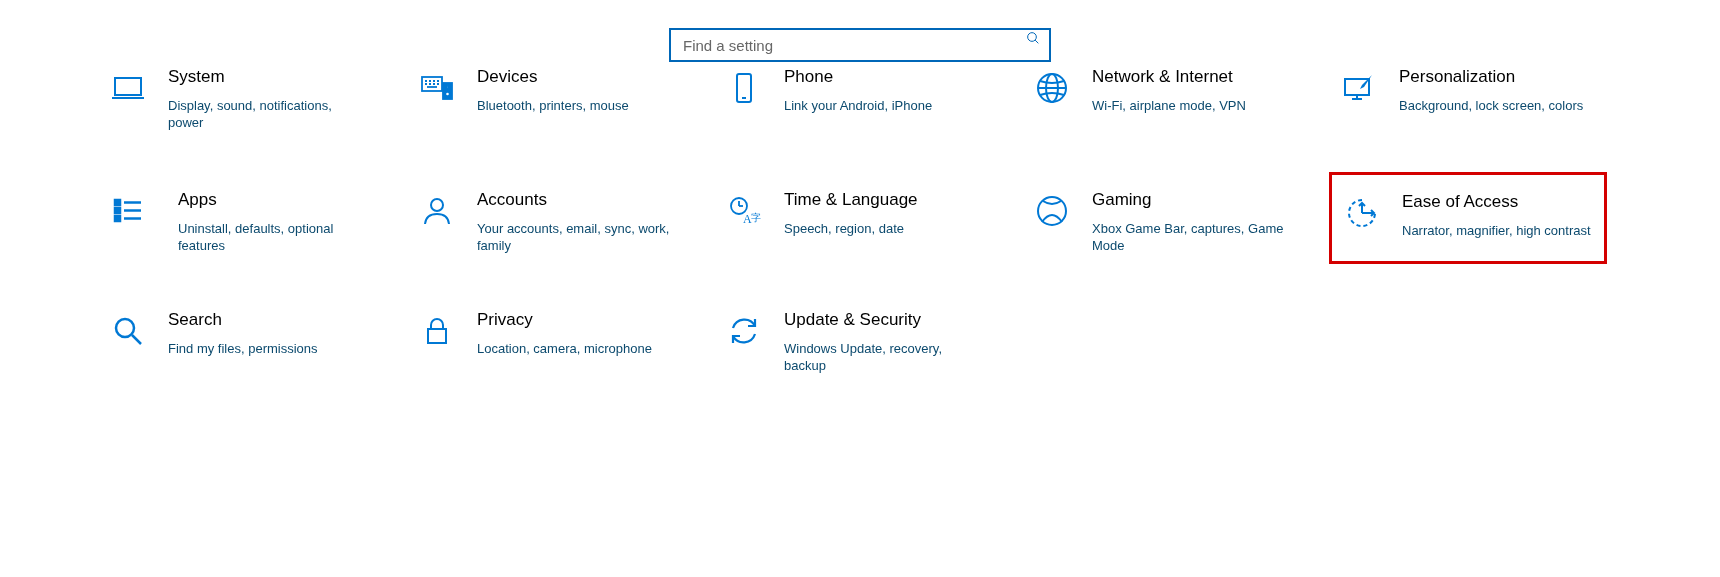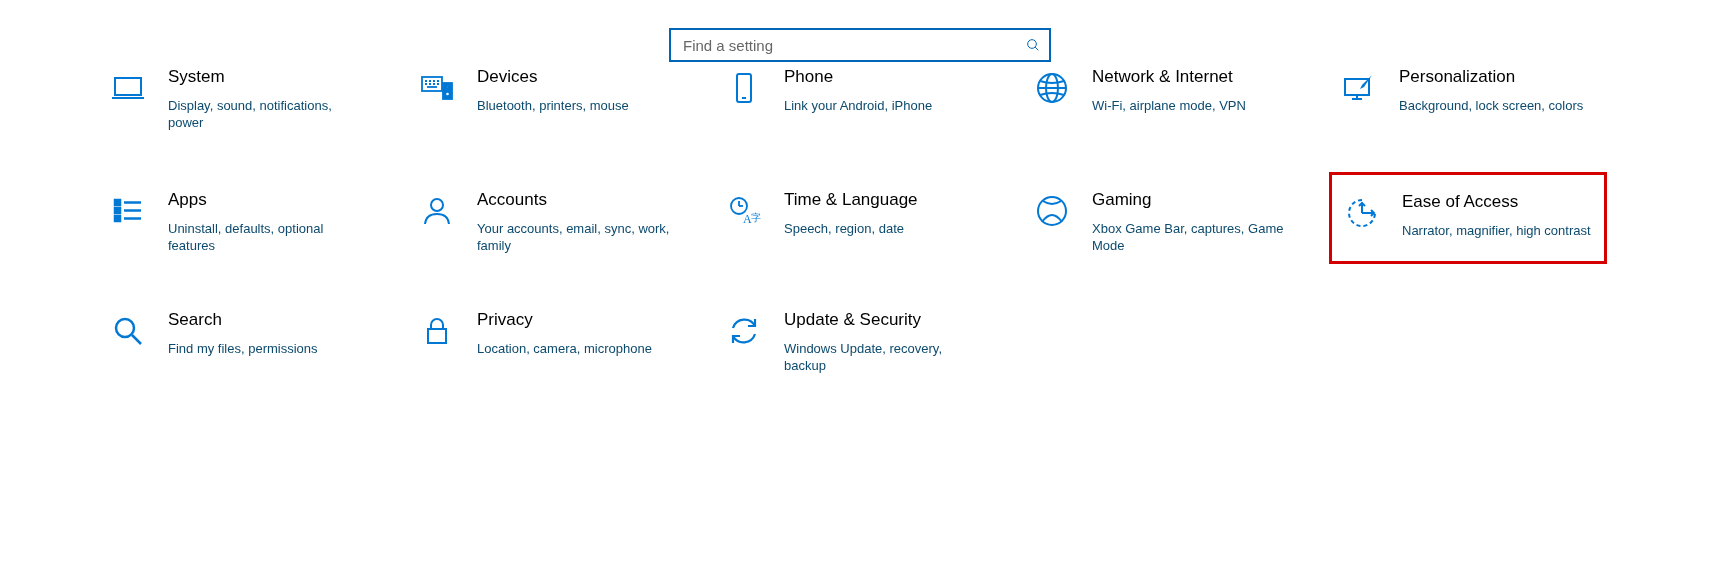--- a/index.html
+++ b/index.html
@@ -17,21 +17,20 @@
     width: 100%;
     display: flex;
     justify-content: center;
     padding-top: 28px;
   }
   .search-box {
     width: 382px;
     height: 34px;
     border: 2px solid #0067b8;
     display: flex;
-    align-items: center;
     padding: 0 8px 0 10px;
   }
   .search-input {
     flex: 1;
     border: none;
     outline: none;
     font-size: 15px;
     font-family: inherit;
     color: #333;
     background: transparent;
@@ -176,21 +175,21 @@
           <line x1="15" y1="24" x2="15" y2="28"></line>
         <path d="M30 4 L20 14 L18 18 L22 16 Z" fill="currentColor" stroke="none"></path>
       </svg>
     </span>
     <div>
       <div class="tile-title">Personalization</div>
       <div class="tile-desc">Background, lock screen, colors</div>
     </div>
   </div>
 
-  <div class="tile" style="left:24px; top:123px;">
+  <div class="tile" style="left:24px; top:123px;justify-content:space-between;">
     <span class="tile-icon">
       <svg viewBox="0 0 34 34" fill="none" stroke="currentColor" stroke-width="2.5">
         <rect x="4" y="6" width="5" height="5" fill="currentColor"></rect>
           <line x1="13" y1="8.5" x2="30" y2="8.5"></line>
         <rect x="4" y="14" width="5" height="5" fill="currentColor"></rect>
           <line x1="13" y1="16.5" x2="30" y2="16.5"></line>
         <rect x="4" y="22" width="5" height="5" fill="currentColor"></rect>
           <line x1="13" y1="24.5" x2="30" y2="24.5"></line>
       </svg>
     </span>

